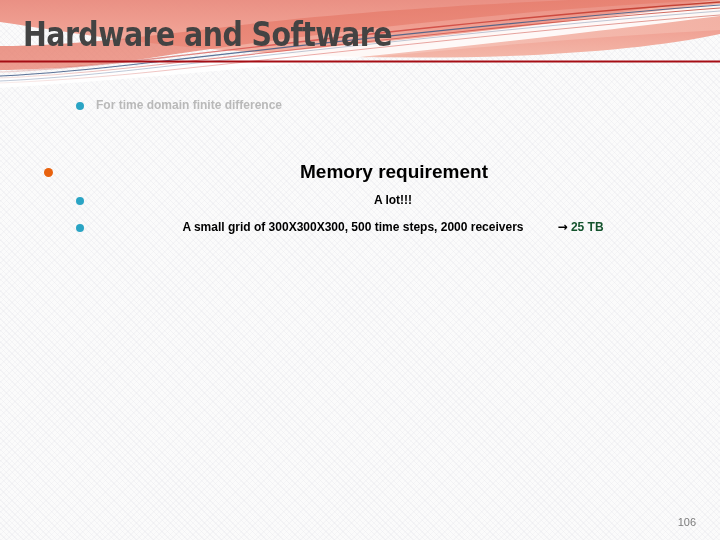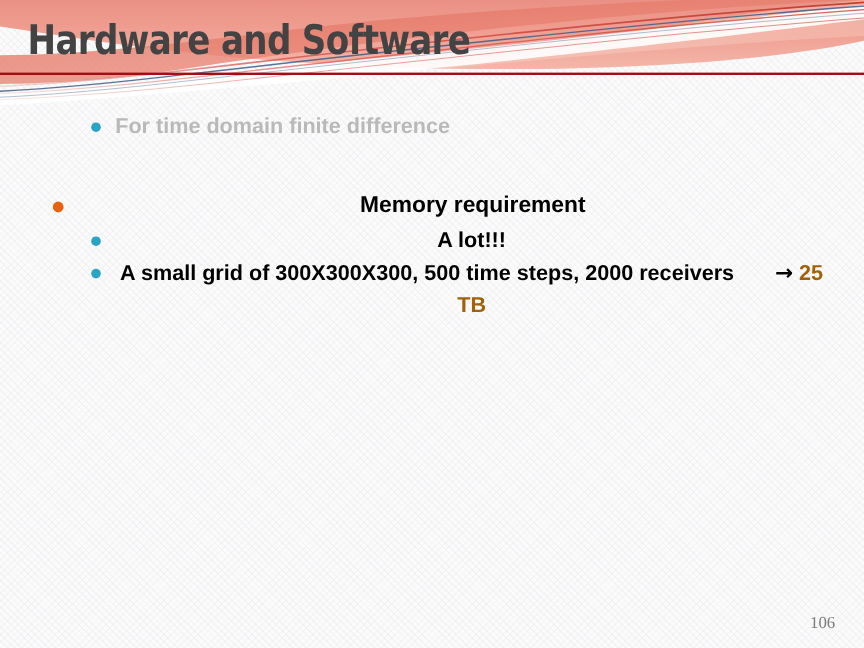--- a/index.html
+++ b/index.html
@@ -95,21 +95,21 @@
     border-radius: 50%;
     background: #e8620e;
   }
 
   
   .l2 {
     position: relative;
     padding-left: 96px;
     padding-right: 30px;
     min-height: 27px;
-    font-size: 18px;
+    font-size: 12px;
     font-weight: bold;
     line-height: 27px;
     color: #000000;
   }
   .l2 .bullet {
     position: absolute;
     left: 76px;
     top: 10px;
     width: 8px;
     height: 8px;
@@ -117,31 +117,31 @@
     background: #2aa4c4;
   }
 
   
   .faded .l1,
   .faded .l2 { color: #b9b9b9; }
   .faded .l1 .bullet { background: #e8620e; }
   .faded .l2 .bullet { background: #2aa4c4; }
 
   .gap { display: inline-block; width: 34px; }
-  .accent-red { color: #a16207; }
+  .accent-red { color: #14532d; }
   .arrow-glyph { font-family: "DejaVu Sans", sans-serif; font-weight: bold; }
 
   
   #page-number {
     position: absolute;
     right: 24px;
     bottom: 12px;
-    font-size: 14px;
+    font-size: 11px;
     color: #7b7b7b;
-    font-family: Liberation Serif, serif;
+    font-family: Liberation Sans, sans-serif;
   }
 </style>
 </head>
 <body>
 
 <div id="slide">
 
   <div id="texture"></div>
 
   <div id="header-band">

